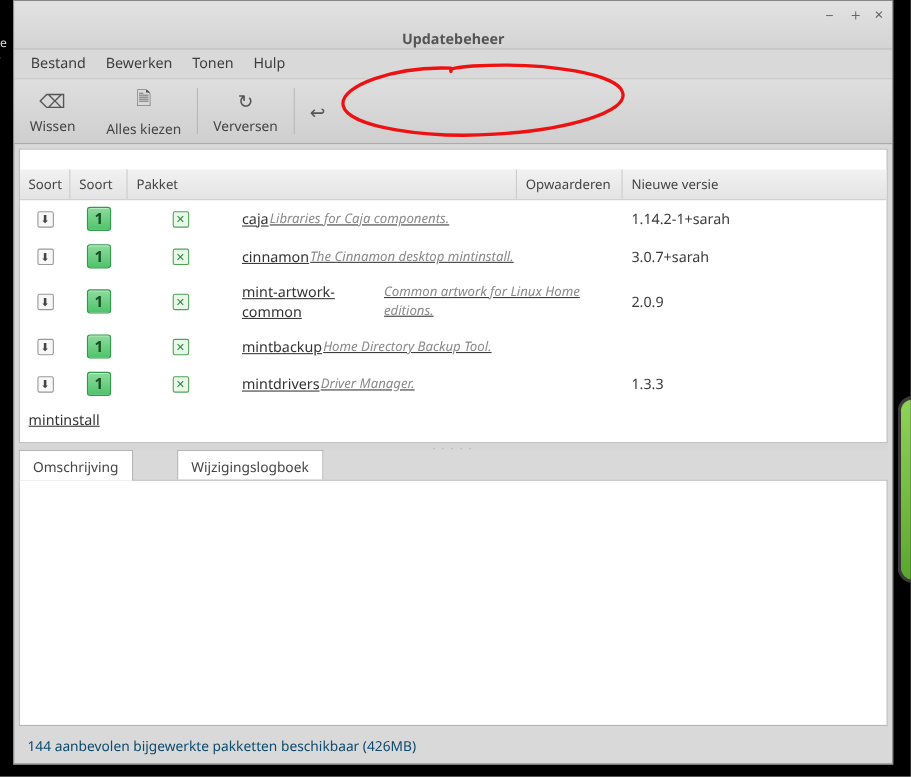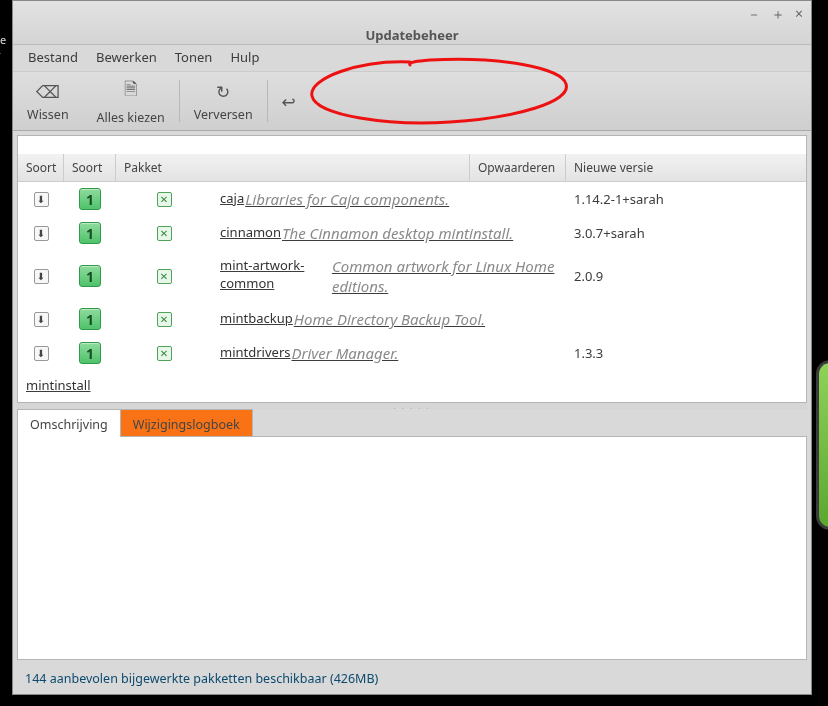--- a/index.html
+++ b/index.html
@@ -159,47 +159,48 @@
     border-radius: 2px;
     background: #e9f7ea;
     display: flex;
     align-items: center;
     justify-content: center;
     font-size: 10px;
     color: #2f8a3b;
     line-height: 1;
   }
   .pkg-name { font-size: 13px; color: #333; }
-  .pkg-desc { font-size: 15px; color: #8a8a8a; font-style: italic; }
+  .pkg-desc { font-size: 12px; color: #8a8a8a; font-style: italic; }
   .pkg-cell-inner { display: flex; gap: 1px; text-decoration: underline; }
   .grip {
     height: 6px;
     background: #d6d6d6;
     text-align: center;
     color: #aaa;
     font-size: 8px;
     letter-spacing: 2px;
     line-height: 5px;
     margin: 0 4px;
   }
   .notebook {
     margin: 0 4px;
     flex: 1;
     display: flex;
     flex-direction: column;
   }
   .tabs {
     display: flex;
     height: 28px;
+    gap: 41px;
   }
   .tab {
     padding: 6px 12px;
     border: 1px solid #b5b5b5;
     border-bottom: none;
-    background: #f97316;
+    background: #ffffff;
     margin-right: -1px;
     font-size: 12.5px;
     color: #444;
     cursor: pointer;
   }
   .tab.active {
     background: #fff;
     position: relative;
     z-index: 2;
   }

